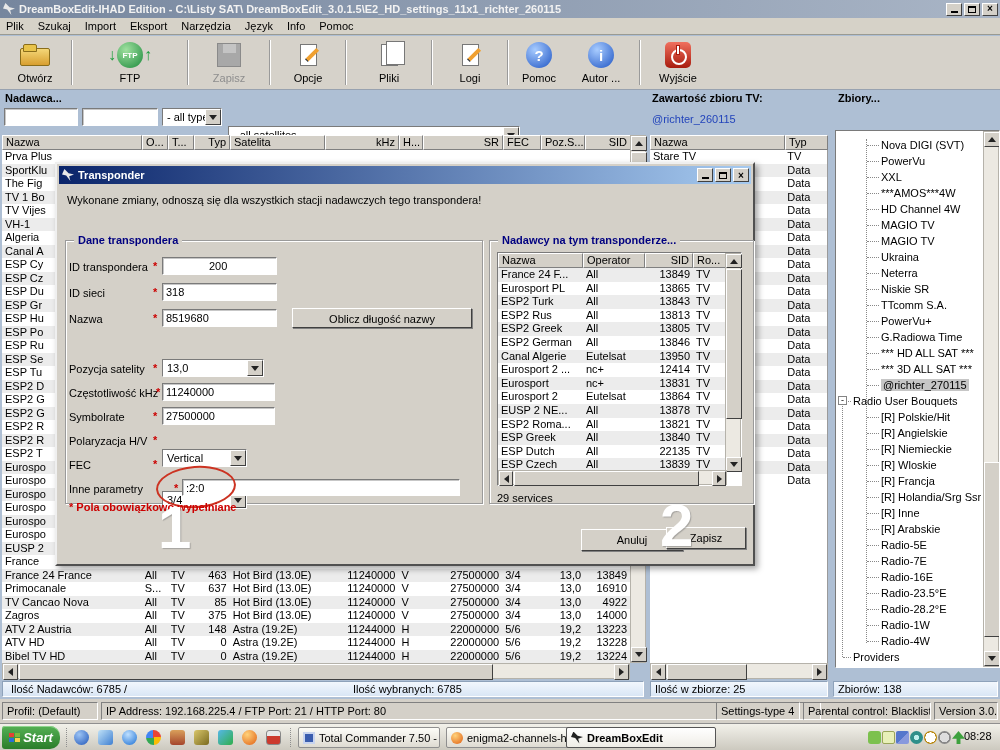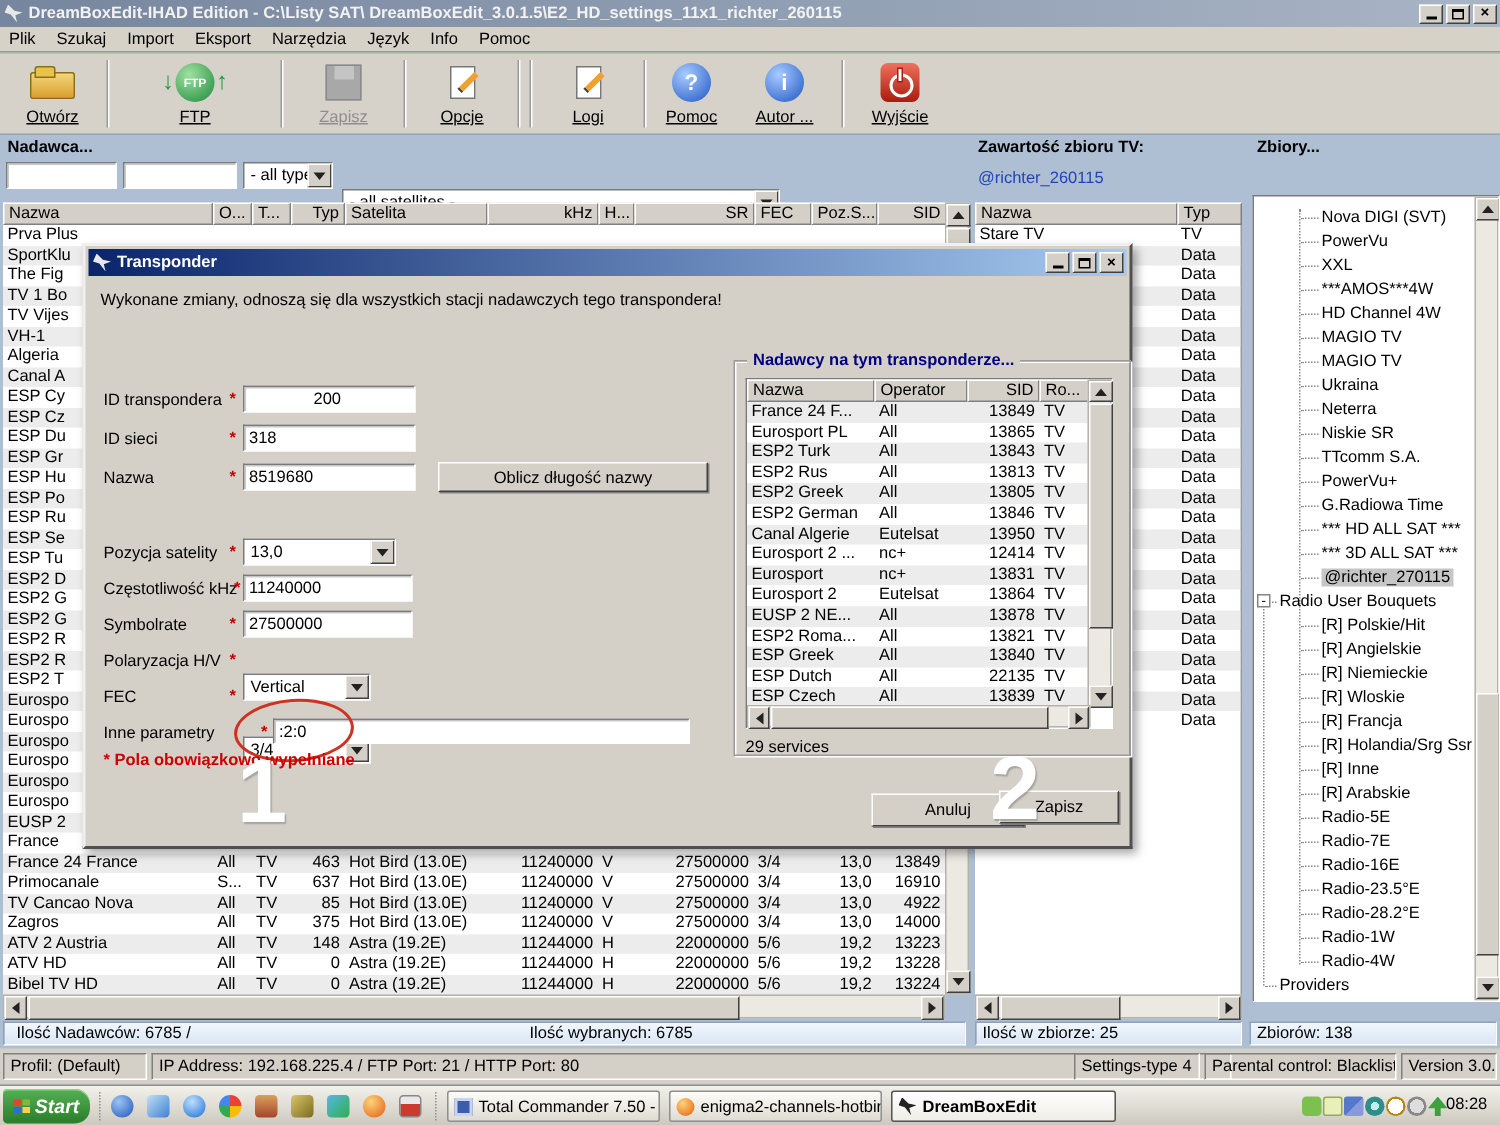--- a/index.html
+++ b/index.html
@@ -16,21 +16,21 @@
   .g-min { width:7px; height:2px; background:#000; margin-top:6px; }
   .g-max { width:8px; height:7px; border:1px solid #000; border-top-width:2px; }
 
   
   .menubar { left:0; top:18px; width:1000px; height:17px; background:#d6d2c8; border-bottom:1px solid #9a9a92; display:flex; align-items:center; gap:14px; padding-left:6px; }
   .menuitem { cursor:default; }
 
   
   .toolbar { left:0; top:36px; width:1000px; height:54px; background:#d6d2ca; border-bottom:1px solid #98a2b0; display:flex; align-items:stretch; padding:1px 0 1px 2px; }
   .tbtn { display:flex; flex-direction:column; align-items:center; justify-content:flex-start; padding-top:2px; }
-  .tbtn .tlabel { margin-top:1px;text-decoration:underline; }
+  .tbtn .tlabel { margin-top:1px; }
   .tsep { width:0; border-left:1px solid #9a9a9a; border-right:1px solid #ffffff; margin:3px 3px; }
   .tico { height:32px; display:flex; align-items:center; justify-content:center; gap:1px; }
   .circ { width:26px; height:26px; border-radius:50%; display:flex; align-items:center; justify-content:center; color:#fff; font-weight:bold; }
   .circ.blue { background:radial-gradient(circle at 35% 30%,#a8ccff,#1f55c4); font-size:15px; }
   .circ.globe { background:radial-gradient(circle at 35% 30%,#9fe09f,#1c8a3c); font-size:8px; letter-spacing:0; }
   .ftparrow { font-size:16px; font-weight:bold; color:#1f9e3f; line-height:1; }
   .powerbtn { width:26px; height:26px; border-radius:5px; background:linear-gradient(#f0705e,#a81c0e); position:relative; }
   .powerbtn::before { content:""; position:absolute; left:6px; top:7px; width:12px; height:12px; border:2px solid #fff; border-radius:50%; }
   .powerbtn::after { content:""; position:absolute; left:12px; top:4px; width:2px; height:8px; background:#fff; box-shadow:0 0 0 1px #a81c0e; }
   .disabled-label { color:#8e8e8e; }
@@ -194,20 +194,26 @@
     <span class="tsep"></span>
     <div class="tbtn" style="width:68px">
       <span class="tico">
           <span class="pageicon">
             <i class="pencilmark"></i>
           </span>
         </span>
       <span class="tlabel">Opcje</span>
     </div>
     <span class="tsep"></span>
+    <div class="tbtn" style="width:78px">
+      <span class="tico">
+          <span class="pageicon two"></span>
+        </span>
+      <span class="tlabel">Pliki</span>
+    </div>
     <span class="tsep"></span>
     <div class="tbtn" style="width:68px">
       <span class="tico">
           <span class="pageicon">
             <i class="pencilmark"></i>
           </span>
         </span>
       <span class="tlabel">Logi</span>
     </div>
     <span class="tsep"></span>
@@ -1153,20 +1159,23 @@
       <span class="dwbtn">
           <i class="g-min"></i>
         </span>
       <span class="dwbtn">
           <i class="g-max"></i>
         </span>
       <span class="dwbtn">×</span>
     </div>
     <div class="abs" style="left:10px;top:30px;white-space:nowrap">Wykonane zmiany, odnoszą się dla wszystkich stacji nadawczych tego transpondera!</div>
 
+    <div class="groupbox" style="left:8px;top:76px;width:418px;height:264px">
+      <span class="legend">Dane transpondera</span>
+    </div>
     <span class="flabel" style="left:12px;top:97px">ID transpondera</span>
     <span class="flabel req" style="left:96px;top:96px">*</span>
     <input class="abs field" style="left: 105px; top: 93px; width: 115px; height: 18px; padding-left: 46px;" value="200">
     <span class="flabel" style="left:12px;top:123px">ID sieci</span>
     <span class="flabel req" style="left:96px;top:122px">*</span>
     <input class="abs field" style="left: 105px; top: 119px; width: 115px; height: 18px;" value="318">
     <span class="flabel" style="left:12px;top:149px">Nazwa</span>
     <span class="flabel req" style="left:96px;top:148px">*</span>
     <input class="abs field" style="left: 105px; top: 145px; width: 115px; height: 18px;" value="8519680">
     <div class="dlgbtn" style="left:235px;top:144px;width:180px;height:20px">Oblicz długość nazwy</div>
@@ -1378,21 +1387,21 @@
         <div class="task tc" style="left: 298px; width: 142px;">
           <span class="task-ic"></span>
           <span>Total Commander 7.50 - ...</span>
         </div>
 
         <div class="task ff" style="left: 446px; width: 142px;">
           <span class="task-ic"></span>
           <span>enigma2-channels-hotbir...</span>
         </div>
 
-        <div class="task dbe active" style="left: 594px; width: 150px;">
+        <div class="task dbe active" style="left: 566px; width: 150px;">
           <span class="task-ic"></span>
           <span>DreamBoxEdit</span>
         </div>
       </div>
     <div>
 
     <span class="trayico msg-tray-icon" style="left: 868px;"></span>
         <span class="trayico notes-tray-icon" style="left: 882px;"></span>
         <span class="trayico network-tray-icon" style="left: 896px;"></span>
         <span class="trayico media-tray-icon" style="left: 910px;"></span>

